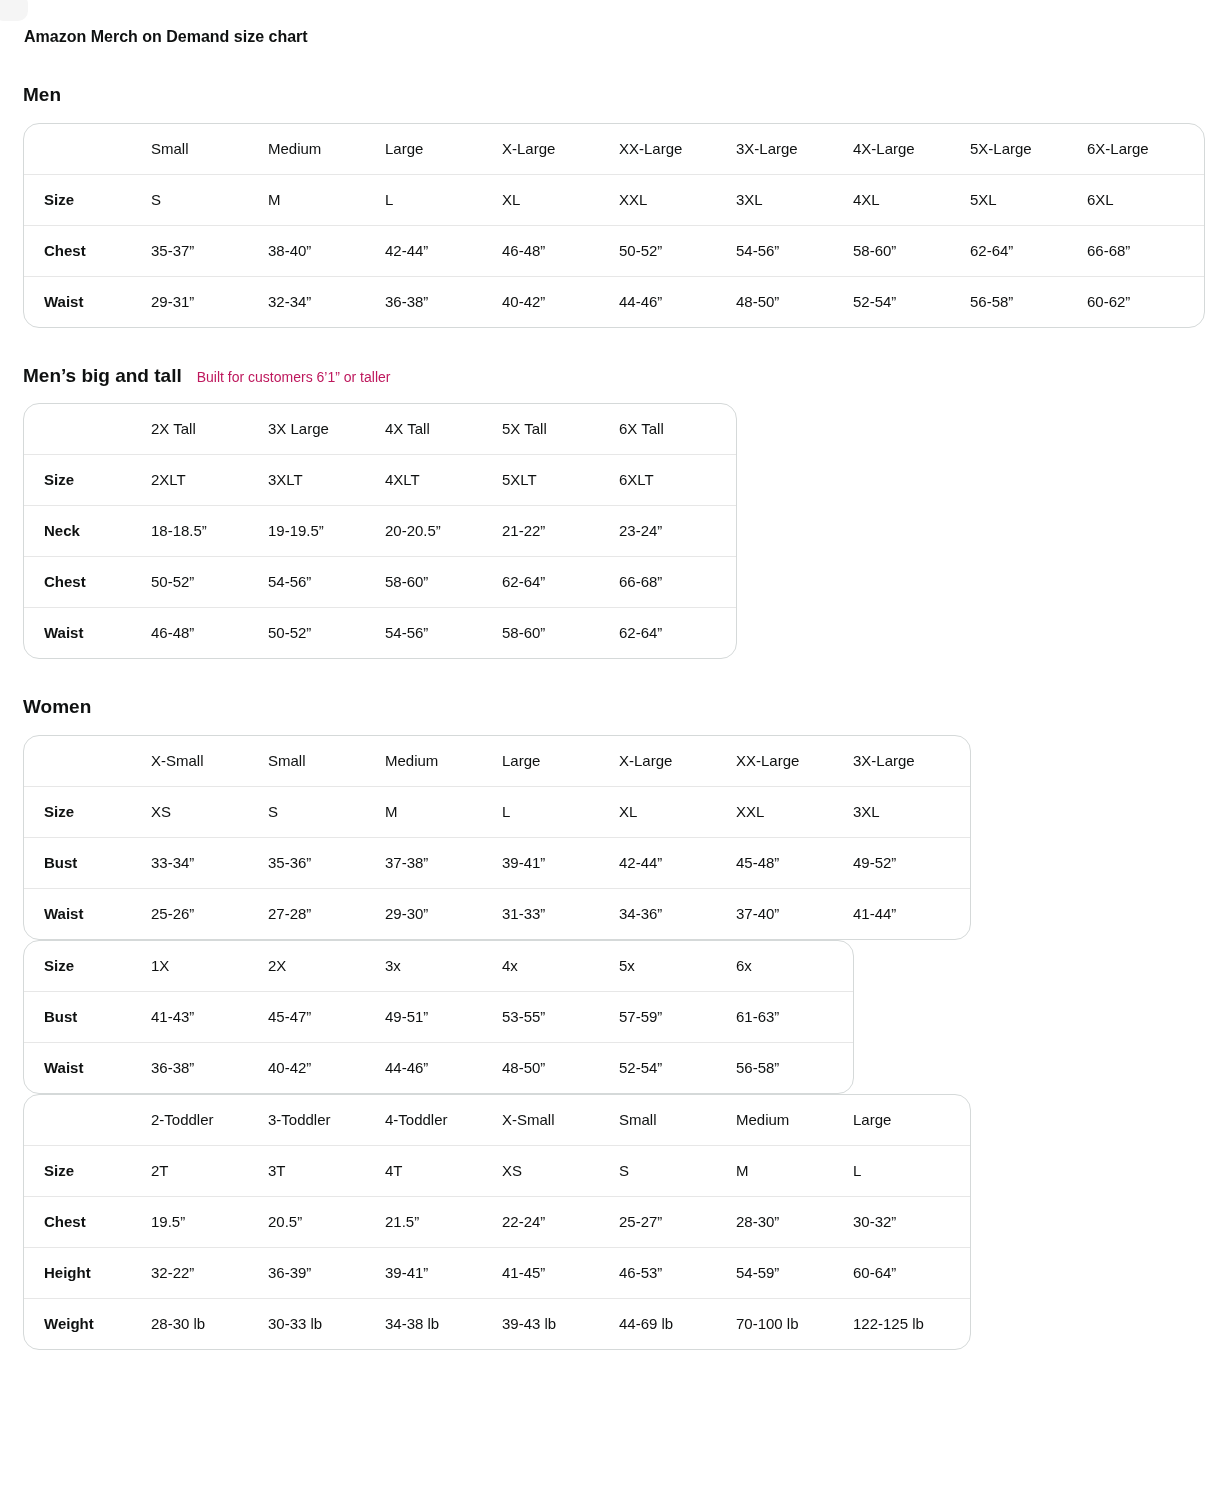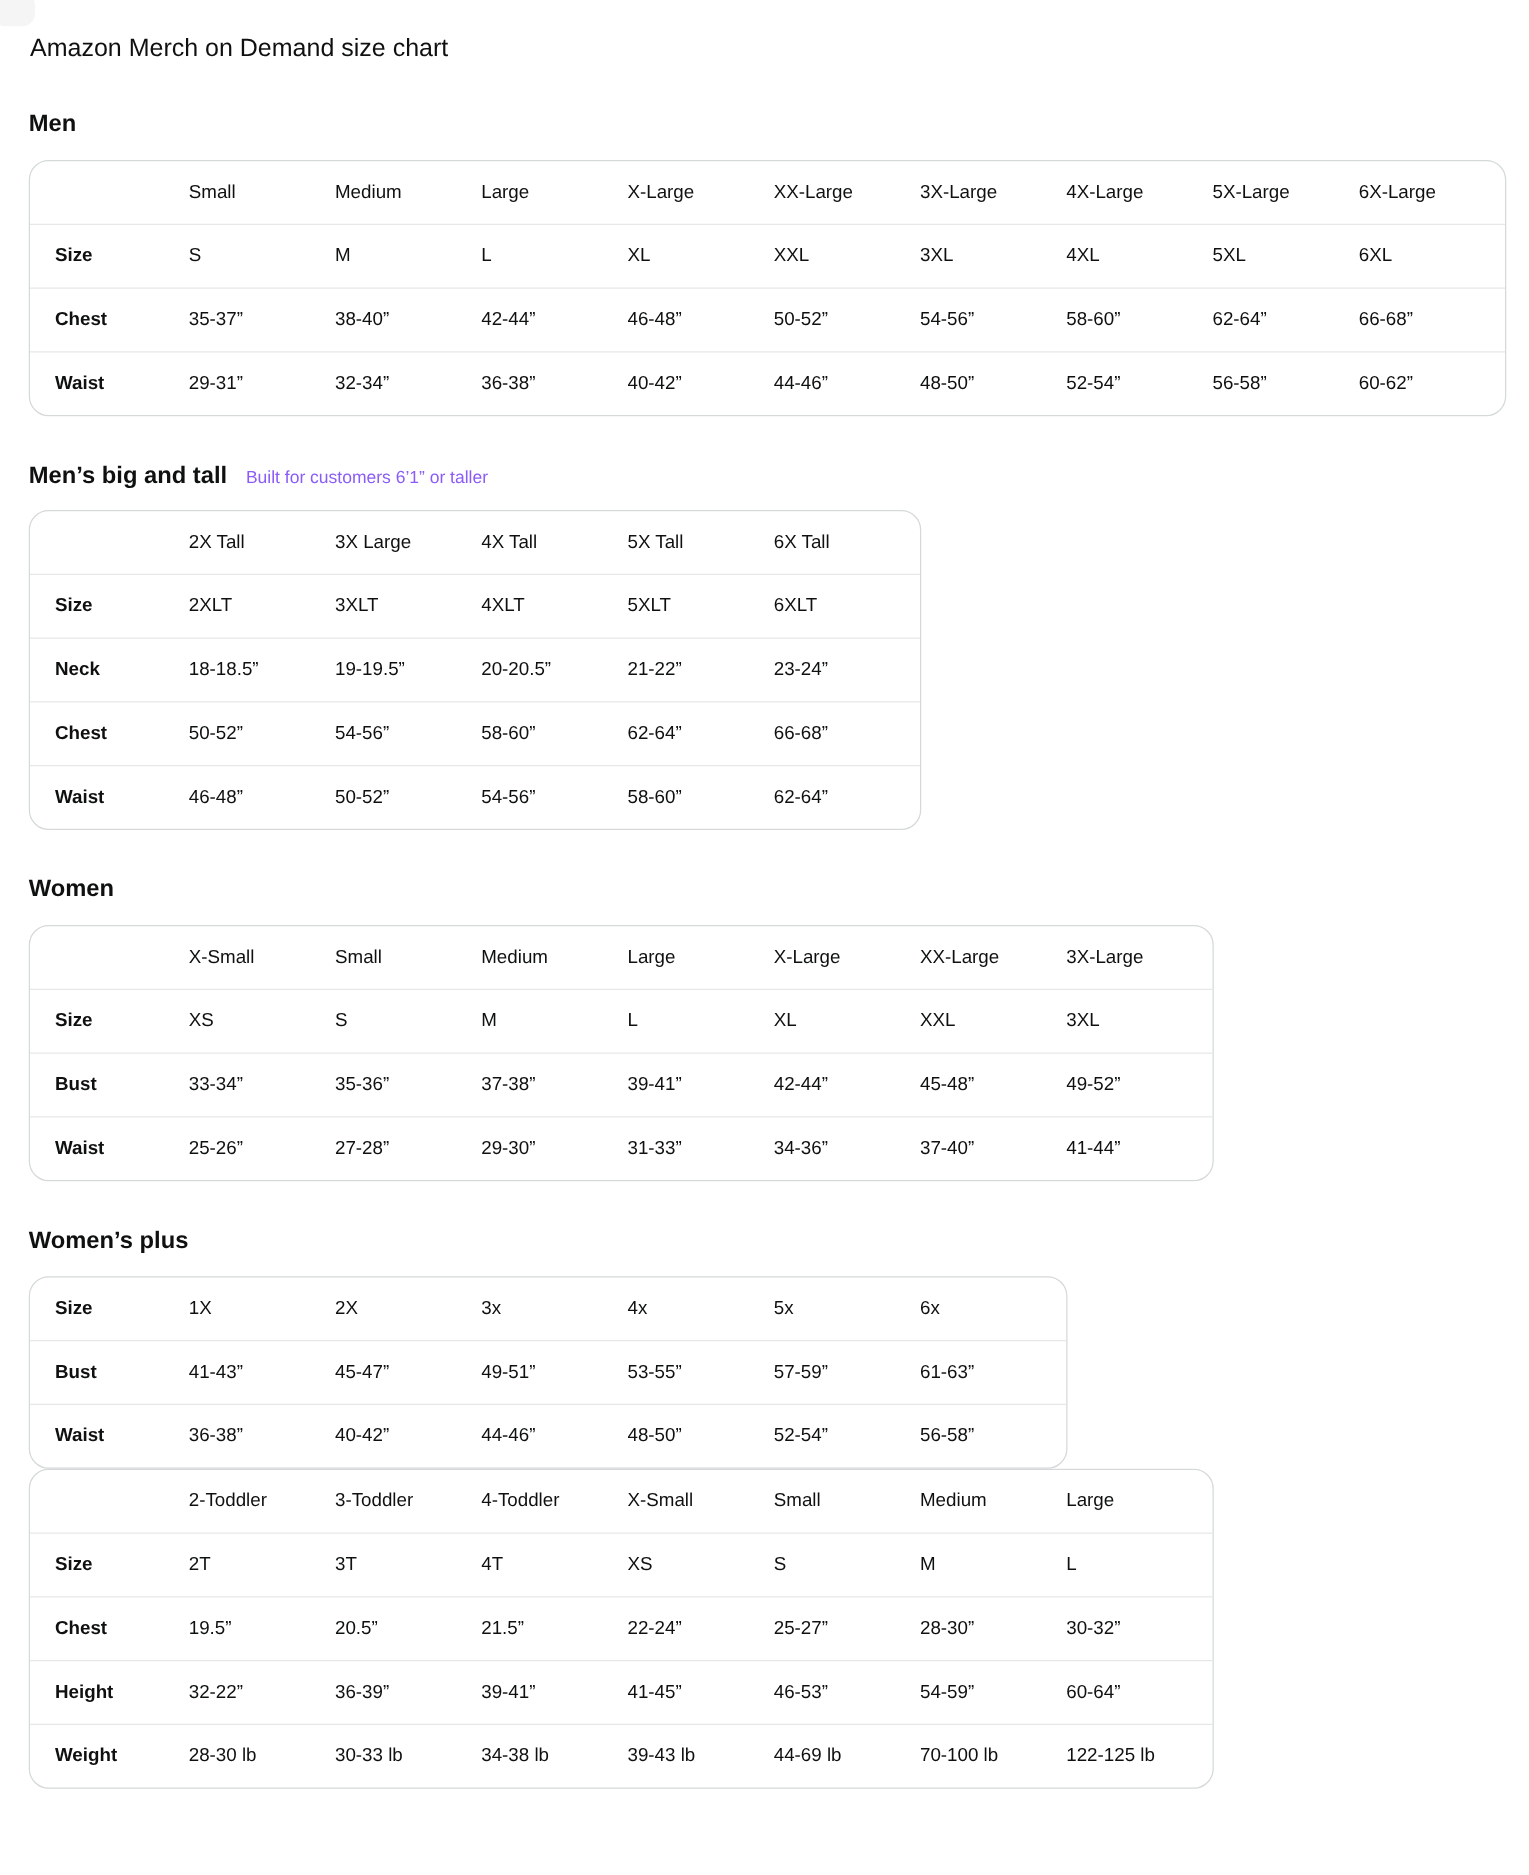--- a/index.html
+++ b/index.html
@@ -21,35 +21,35 @@
     position: absolute;
     top: -6px;
     left: -6px;
     width: 34px;
     height: 27px;
     background: #f5f5f5;
     border-radius: 10px;
   }
   .page-title {
     margin: 0 0 0 1px;
-    font-size: 20px;
-    font-weight: 400;
+    font-size: 16px;
+    font-weight: 700;
     line-height: 1.25;
   }
   .section-title {
     margin: 36px 0 15px 0;
     font-size: 19px;
     font-weight: 700;
     line-height: 1.3;
   }
   .section-subtitle {
     font-size: 14px;
     font-weight: 400;
     margin-left: 15px;
-    color: #8b5cf6;
+    color: #be185d;
   }
   .size-table {
     width: max-content;
     border: 1px solid #d5d9d9;
     border-radius: 16px;
     overflow: hidden;
     background: #ffffff;
   }
   .trow {
     display: grid;
@@ -220,21 +220,20 @@
             <div class="cell cell-value">29-30”</div>
             <div class="cell cell-value">31-33”</div>
             <div class="cell cell-value">34-36”</div>
             <div class="cell cell-value">37-40”</div>
             <div class="cell cell-value">41-44”</div>
           </div>
         </div>
   </section>
 
   <section class="size-section">
-    <h2 class="section-title"><span class="title-text">Women’s plus</span></h2>
     <div class="size-table">
           <div class="trow" style="grid-template-columns: 127px repeat(6, 117px);">
             <div class="cell cell-label">Size</div>
             <div class="cell cell-value">1X</div>
             <div class="cell cell-value">2X</div>
             <div class="cell cell-value">3x</div>
             <div class="cell cell-value">4x</div>
             <div class="cell cell-value">5x</div>
             <div class="cell cell-value">6x</div>
           </div>

